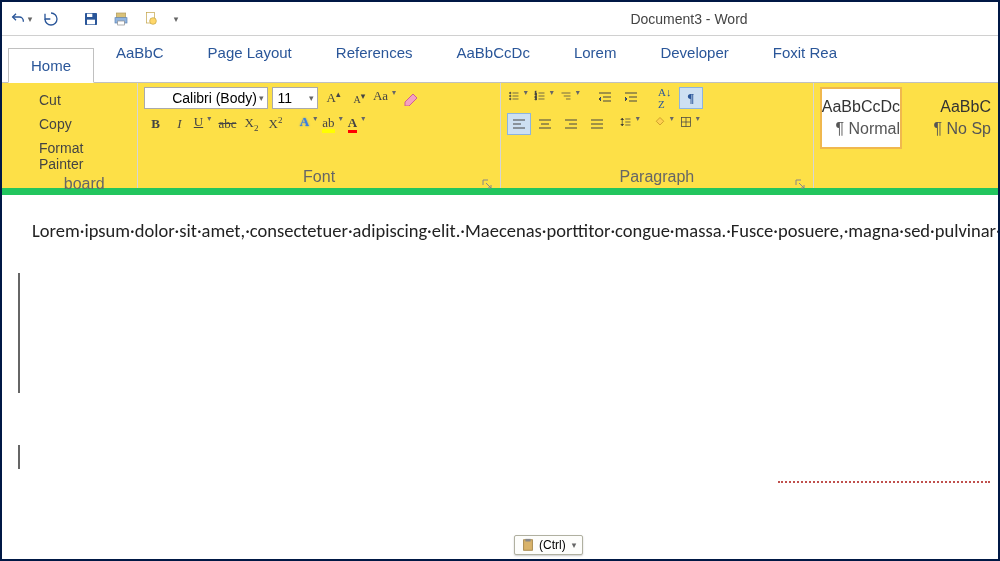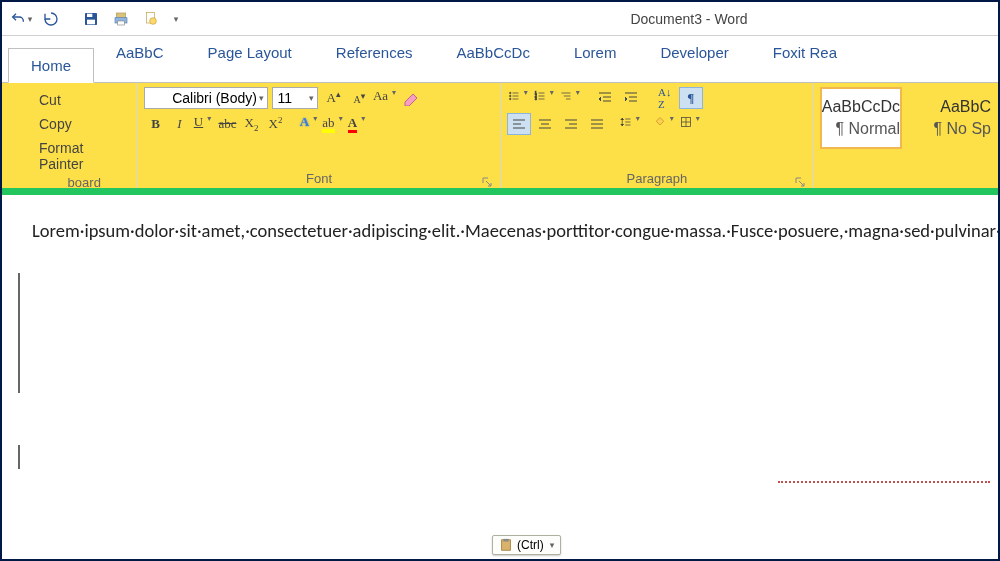--- a/index.html
+++ b/index.html
@@ -13,21 +13,21 @@
 
 
 .tabs { display: flex; background: #fff; border-bottom: 1px solid #c0c0c0; padding-left: 6px; }
 .tab { padding: 8px 22px; color: #2a5699; font-size: 15px; cursor: pointer; position: relative; }
 .tab.active { background: #fff; border: 1px solid #c0c0c0; border-bottom: 1px solid #fff; margin-bottom: -1px; color: #2a5699; margin-top: 12px; }
 
 
 .ribbon { display: flex; background: #fde047; border-bottom: 7px solid #22c55e; height: 112px; padding-left: 29px; }
 .group { border-right: 1px solid #d6d6d6; display: flex; flex-direction: column; padding: 4px 6px 0 6px; position: relative; }
 .group-body { flex: 1; display: flex; flex-direction: column; gap: 4px; }
-.group-label { text-align: center; font-size: 13px; color: #666; padding: 2px 0; position: relative; }
+.group-label { text-align: center; font-size: 16px; color: #666; padding: 2px 0; position: relative; }
 .group-launcher { position: absolute; right: 1px; bottom: 1px; width: 12px; height: 12px; color: #888; cursor: pointer; }
 .group-launcher svg { width: 10px; height: 10px; }
 
 .clipboard .group-body { gap: 6px; padding-top: 4px; align-items: flex-start;}
 .clip-item { color: #444; font-size: 14px; cursor: pointer; padding: 1px 2px; }
 
 .row { display: flex; align-items: center; gap: 4px; }
 .font-combo, .size-combo { background: #fff; border: 1px solid #aaa; padding: 2px 4px; display: flex; align-items: center; cursor: pointer; }
 .font-combo { width: 124px; justify-content: flex-end;}
 .size-combo { width: 46px; justify-content: space-between;}
@@ -50,21 +50,21 @@
 .style-name { font-size: 16px; color: #555; margin-top: 4px; }
 
 
 .doc-area { padding: 22px 30px 0 30px; position: relative; }
 .change-bar { position: absolute; left: 16px; width: 2px; background: #666; }
 .cb1 { top: 78px; height: 120px; }
 .cb2 { top: 250px; height: 24px; }
 .doc-text { font-family: Calibri, sans-serif; font-size: 18.5px; line-height: 1.55; color: #222; text-align: left; }
 .dots-line { position: absolute; top: 286px; left: 776px; right: 8px; border-bottom: 2px dotted #c0504d; }
 
-.paste-opts { position: absolute; left: 490px; top: 340px; background: #fdfdfb; border: 1px solid #b0b0a0; padding: 2px 6px; display: flex; align-items: center; gap: 4px; font-size: 12px; cursor: pointer; border-radius: 2px; box-shadow: 0 1px 2px rgba(0,0,0,.2);}
+.paste-opts { position: absolute; left: 512px; top: 340px; background: #fdfdfb; border: 1px solid #b0b0a0; padding: 2px 6px; display: flex; align-items: center; gap: 4px; font-size: 12px; cursor: pointer; border-radius: 2px; box-shadow: 0 1px 2px rgba(0,0,0,.2);}
 .paste-opts svg { width: 14px; height: 14px; }
 
 .dot { letter-spacing: 0; }
 </style>
 </head>
 <body>
 
 <div class="titlebar">
   <div class="qa-btn">
     <svg viewBox="0 0 24 24" fill="none" stroke="#2a5699" stroke-width="2">

